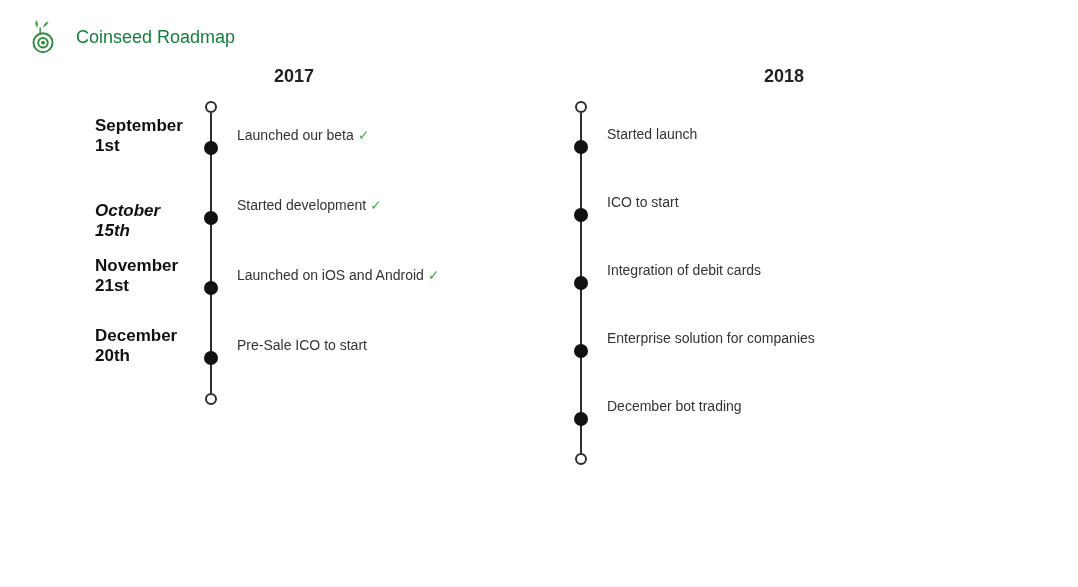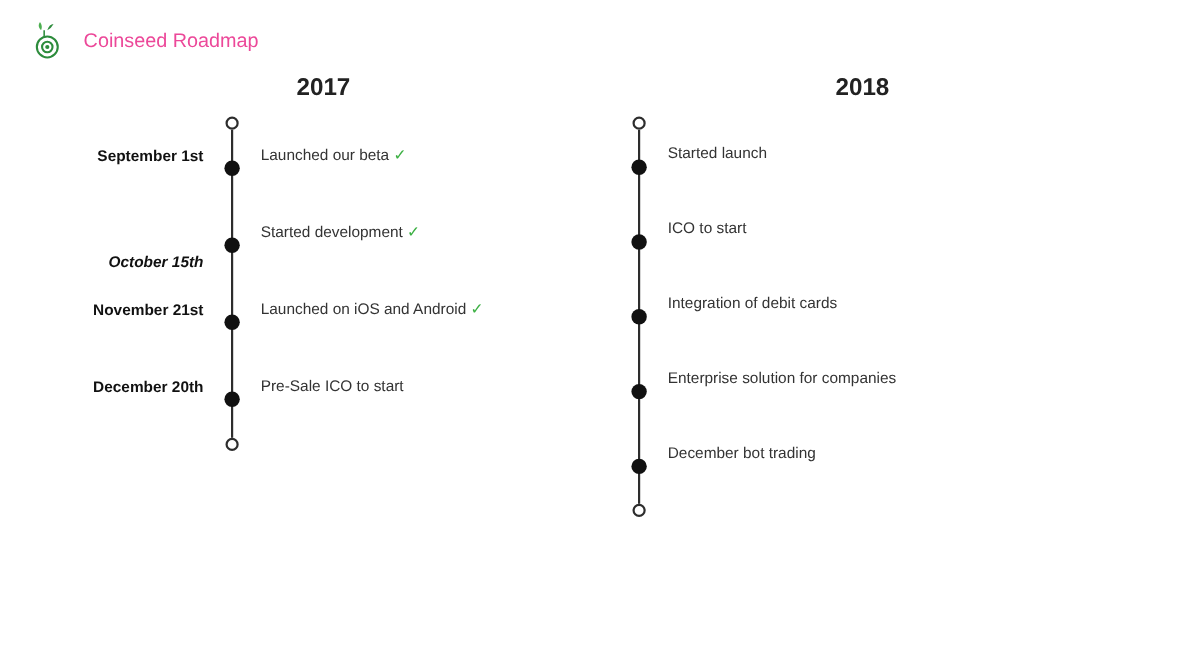--- a/index.html
+++ b/index.html
@@ -18,39 +18,39 @@
     }
 
     .logo {
       width: 38px;
       height: 38px;
       margin-right: 14px;
     }
 
     .app-title {
       font-size: 18px;
-      color: #ec4899;
+      color: #15803d;
       font-weight: normal;
     }
 
     
     .two-halves {
       display: flex;
       flex-direction: row;
       justify-content: center;
       padding: 0 20px;
       gap: 60px;
     }
 
     .half {
       width: 430px;
     }
 
     .half-year {
-      font-size: 22px;
+      font-size: 18px;
       font-weight: bold;
       color: #222;
       text-align: center;
       margin-bottom: 14px;
     }
 
     .half-timeline {
       display: flex;
       flex-direction: row;
     }
@@ -91,22 +91,23 @@
       width: 14px;
       height: 14px;
       border-radius: 50%;
       background: #111;
       position: relative;
       z-index: 2;
     }
 
     .date-label {
       font-weight: bold;
-      font-size: 14px;
+      font-size: 17px;
       color: #111;
+      margin-left: 16px;
     }
 
     .desc-label {
       font-size: 14px;
       color: #333;
       line-height: 1.4;
     }
 
     .green-check {
       color: #3cb043;

